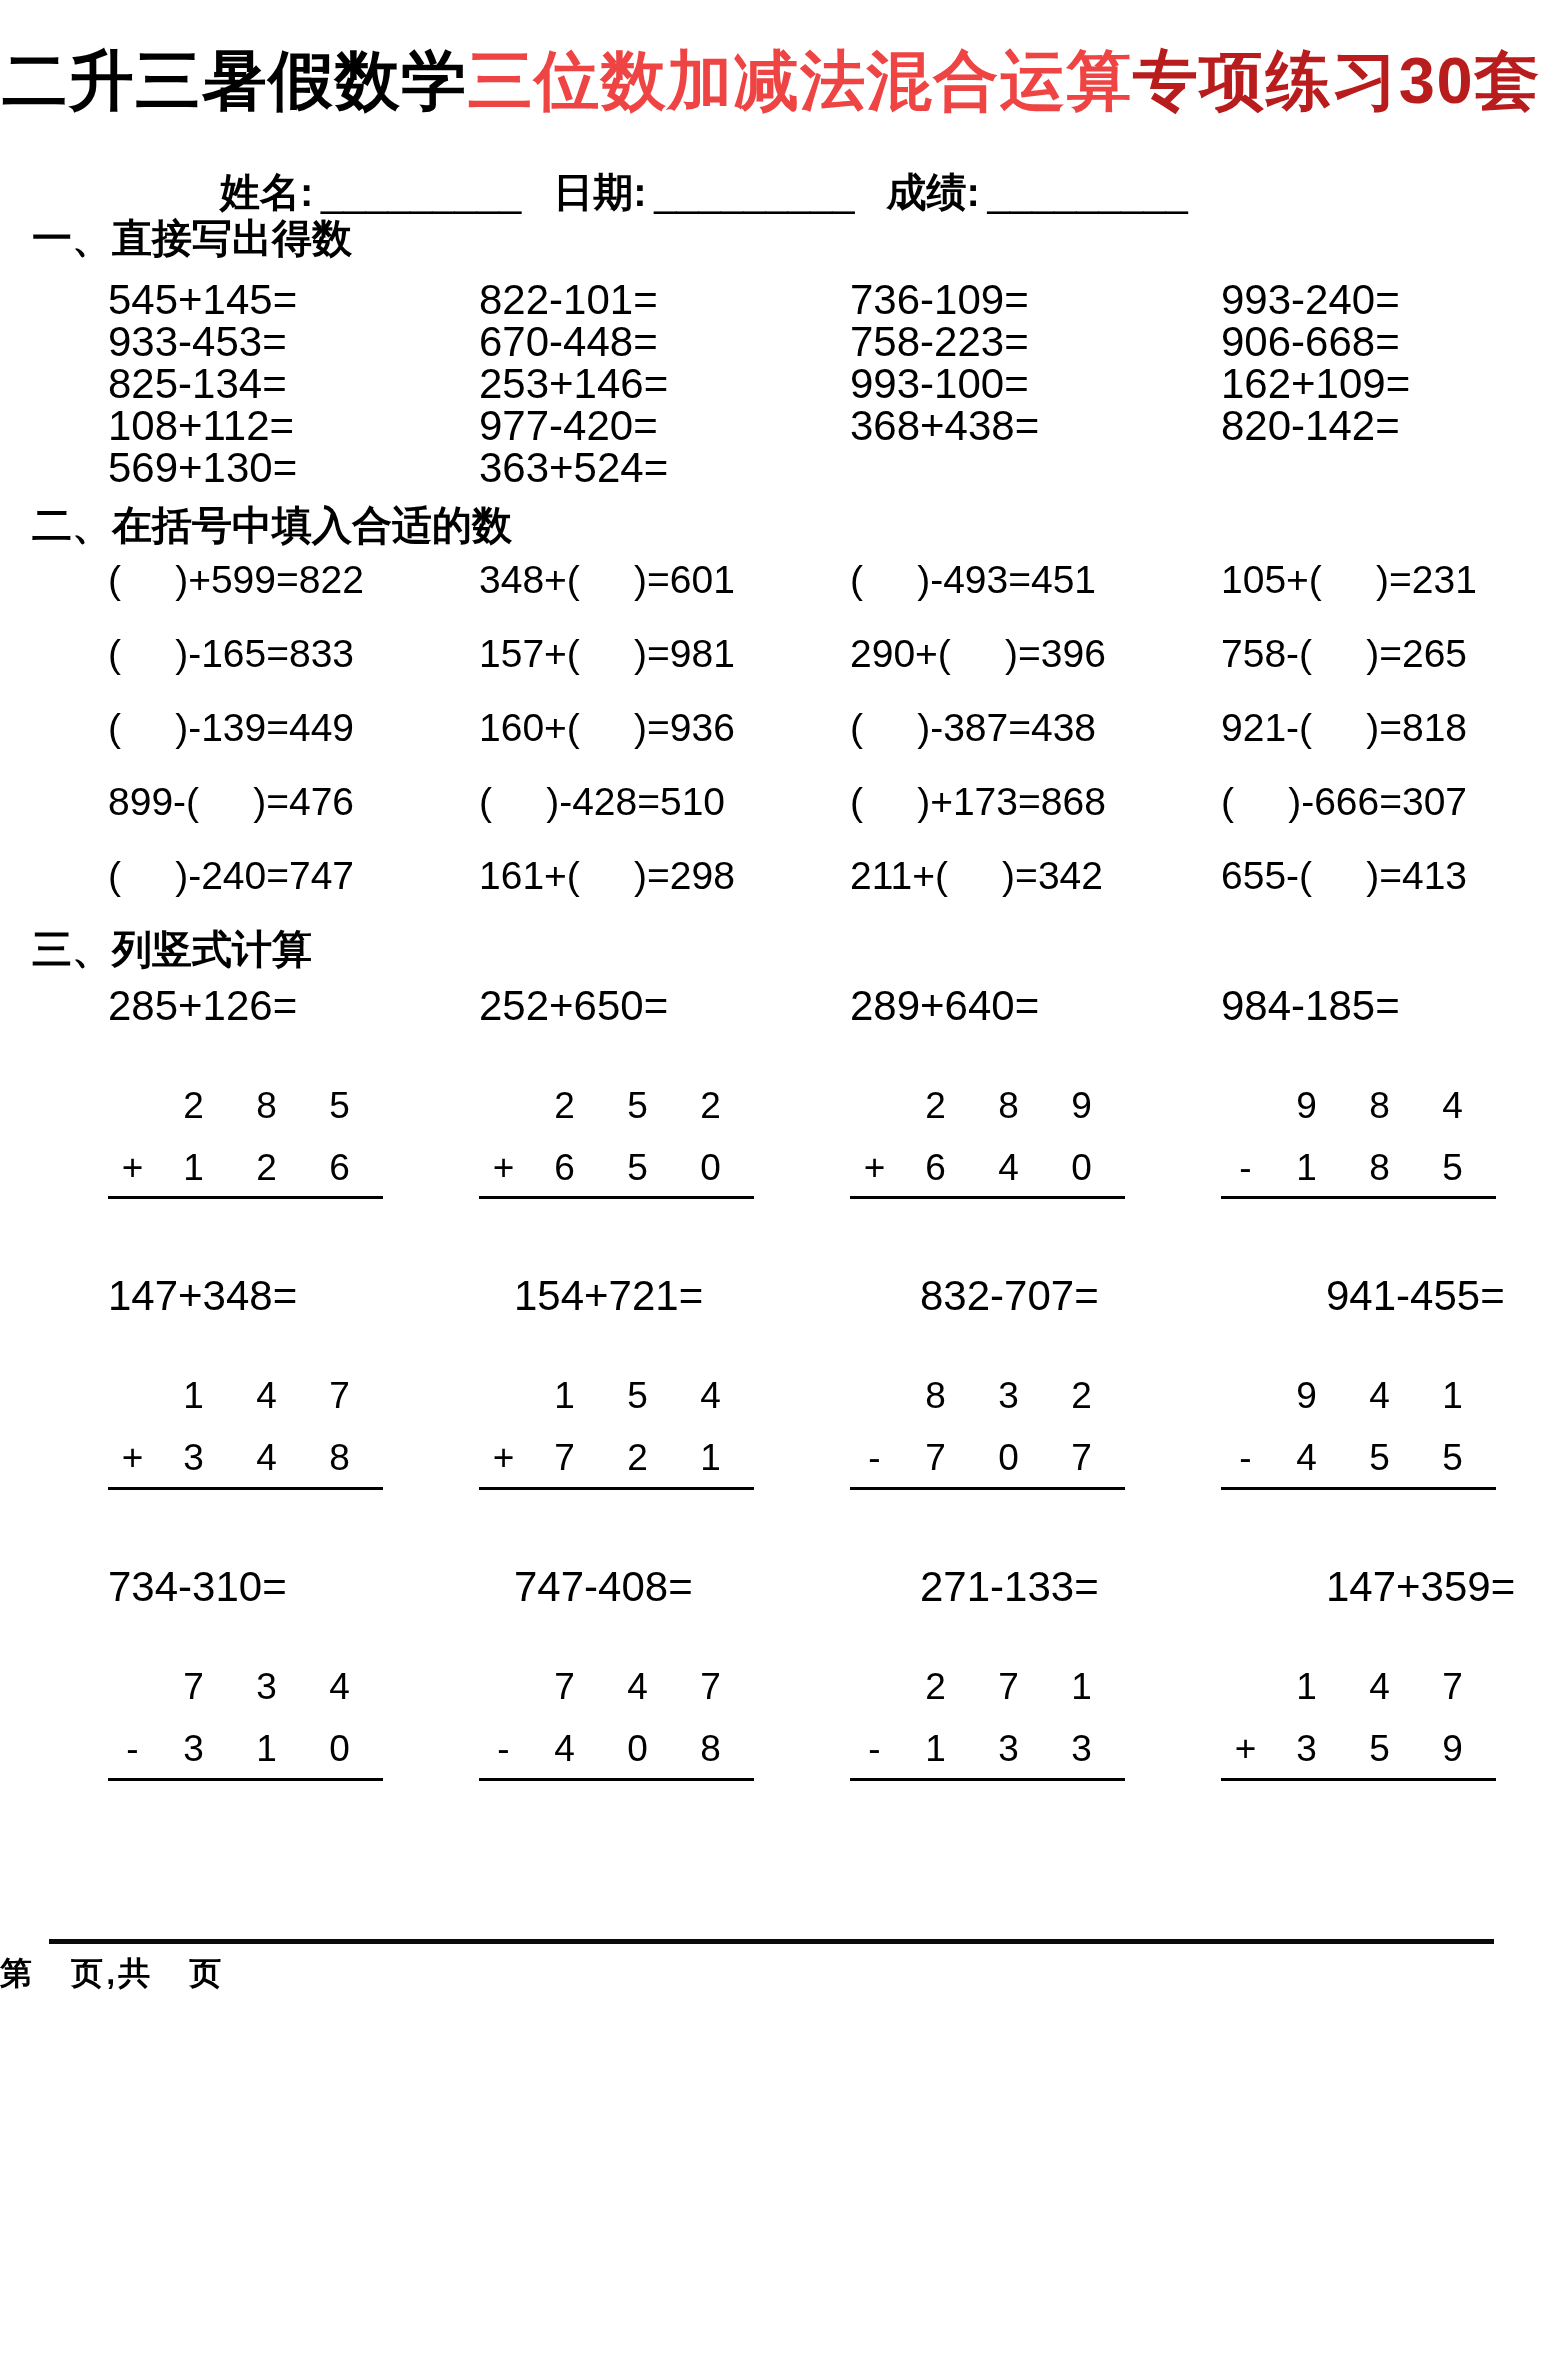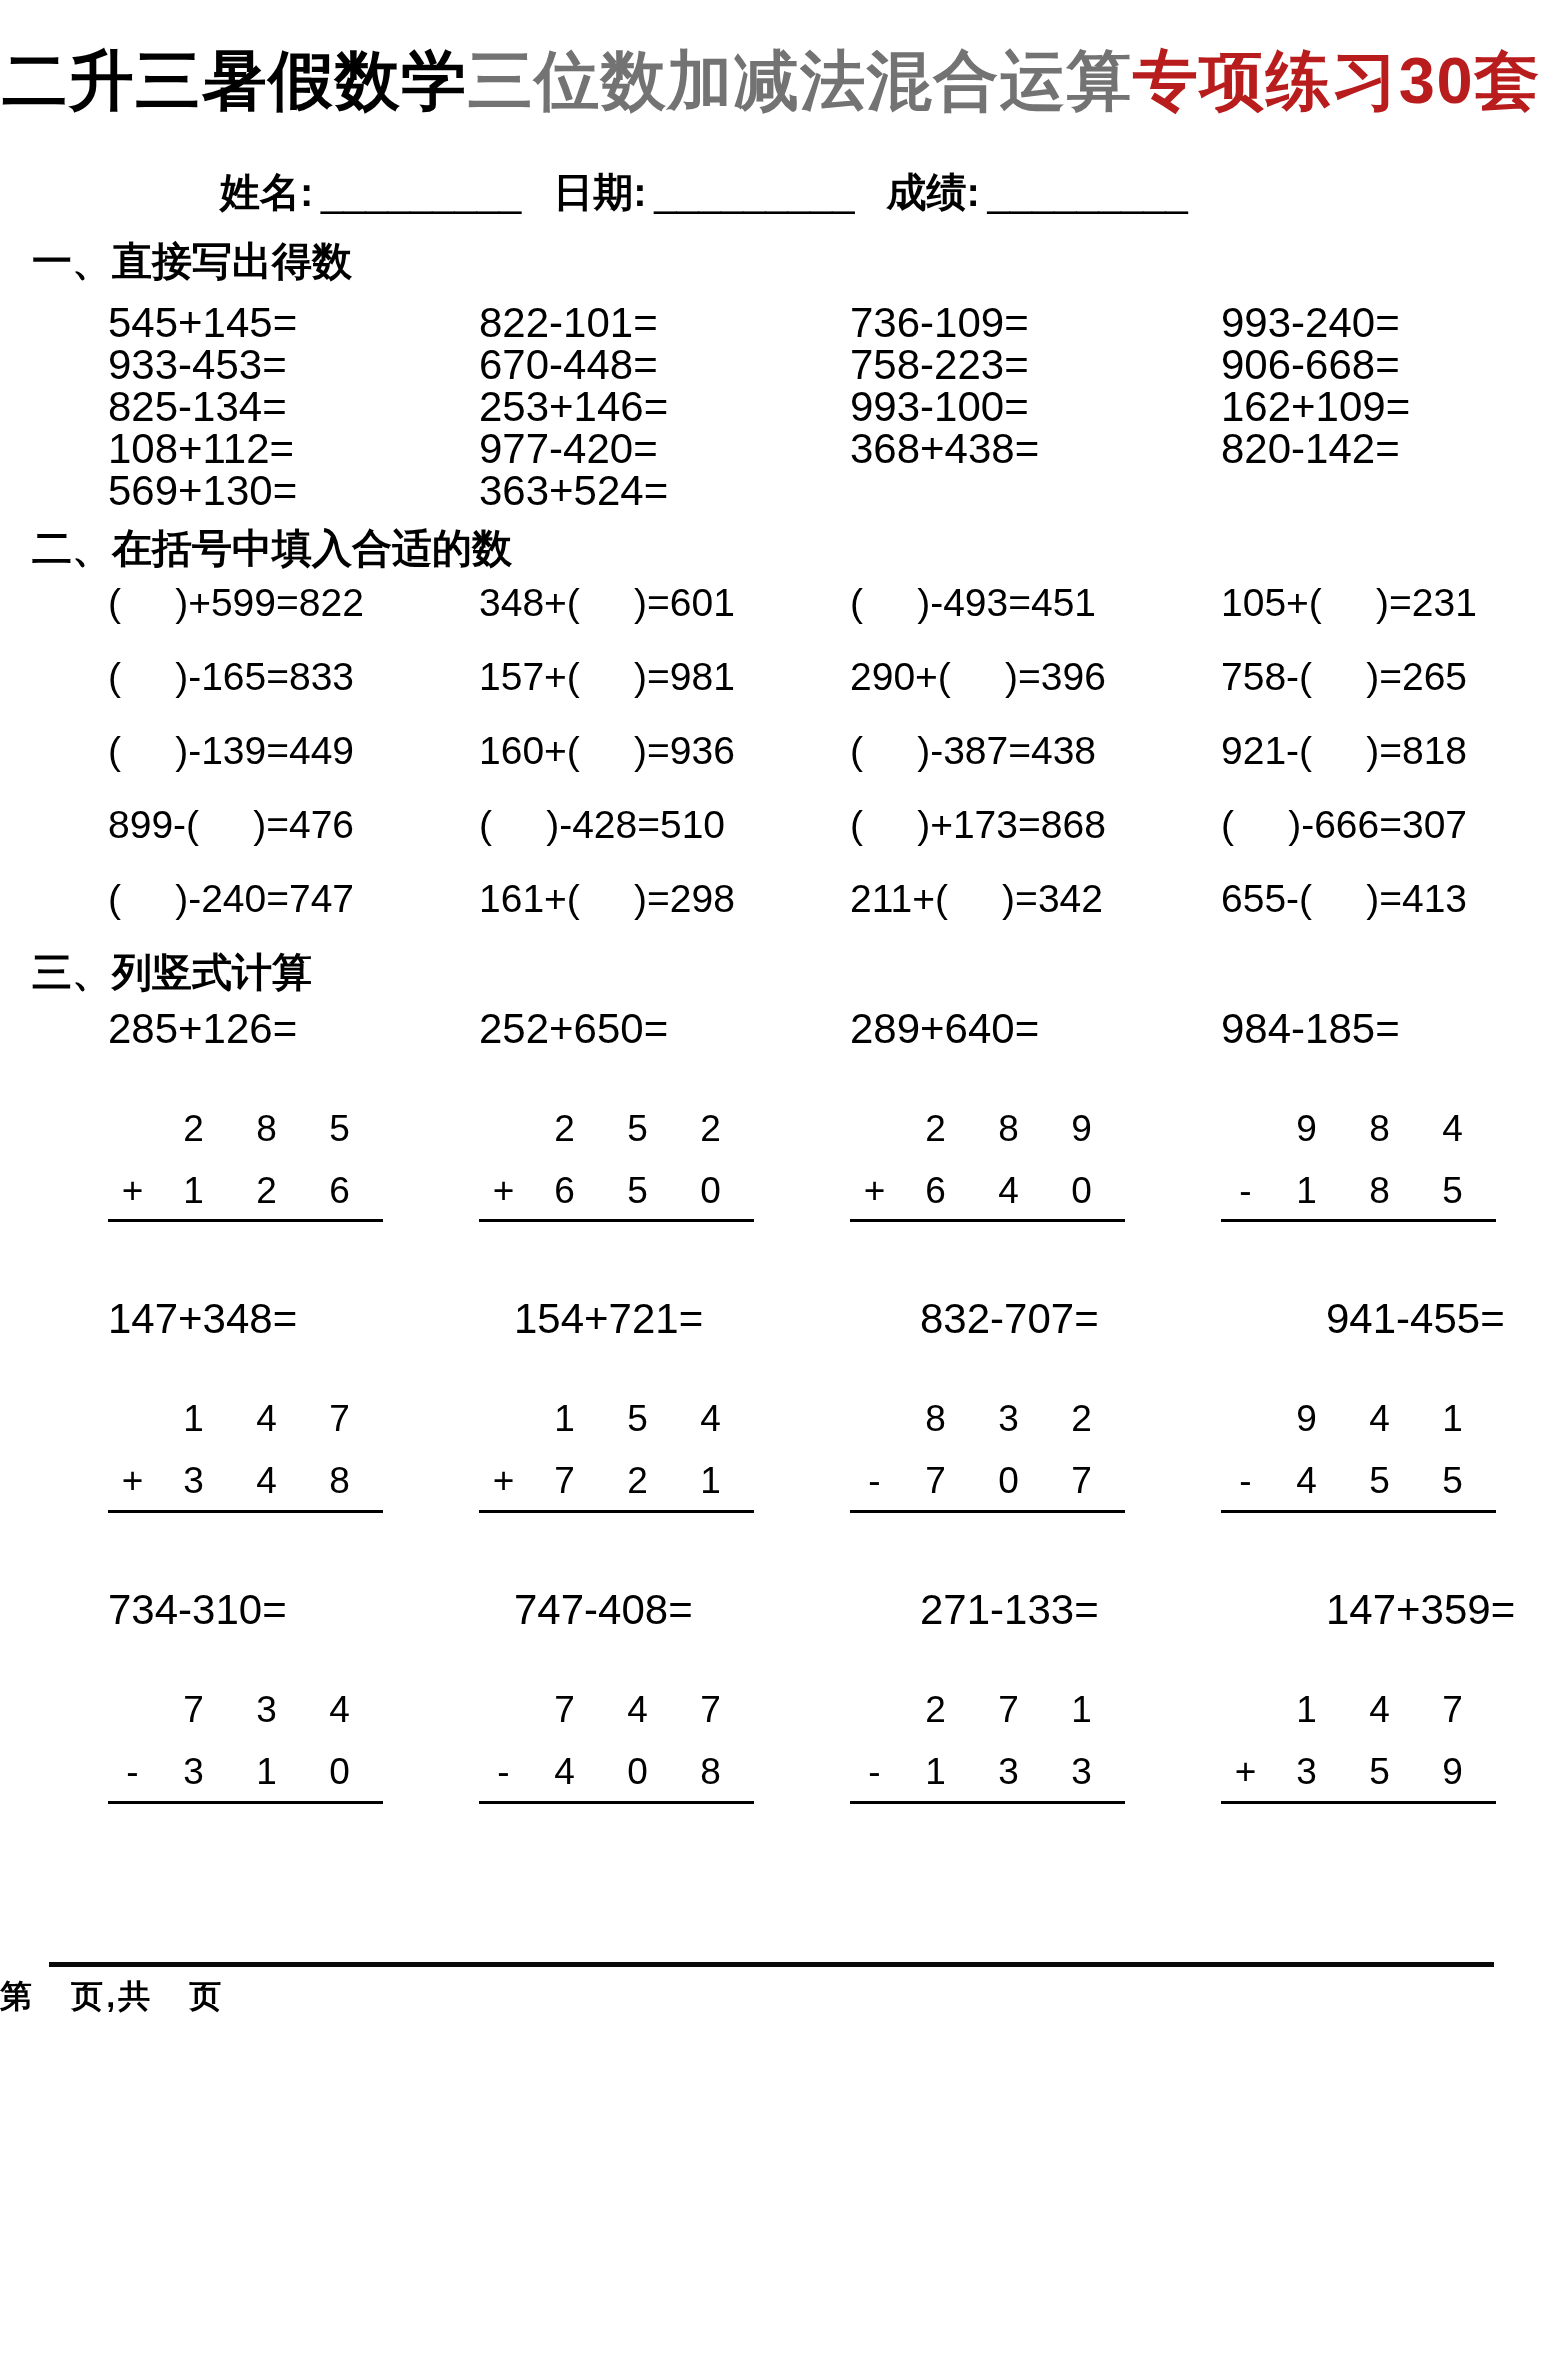--- a/index.html
+++ b/index.html
@@ -19,21 +19,21 @@
     margin-top:51px;padding-left:220px;
     font-size:40px;font-weight:700;line-height:1.15;white-space:nowrap;
   }
   .info .lbl{margin-right:7.7px;}
   .info .blank{font-weight:400;letter-spacing:0;margin-right:32px;}
   .info .blank:last-child{margin-right:0;}
   
   .sec-head{
     padding-left:32px;font-size:40px;font-weight:700;line-height:1.15;
   }
-  .mt-s1{margin-top:23px;}
+  .mt-s1{}
   .mt-s2{margin-top:12.4px;}
   .mt-s3{margin-top:31px;}
   
   .grid{
     display:grid;grid-template-columns:371px 371px 371px 1fr;
     padding-left:108px;align-items:start;
   }
   .s1{margin-top:18.6px;font-size:42px;line-height:1;}
   .s2{margin-top:12.4px;row-gap:35px;font-size:39px;line-height:1;}
   .s2 .cell{white-space:pre;}
@@ -52,21 +52,21 @@
   .footer{
     margin-top:7.7px;font-size:32px;
     letter-spacing:3.1px;white-space:pre;font-weight:700;
   }
 </style>
 </head>
 <body>
 
 <div class="page">
 
-  <h1 class="title"><span>二升三暑假数学</span><span style="color: #737373;">三位数加减法混合运算</span><span style="color: #b91c1c;">专项练习30套</span></h1>
+  <h1 class="title"><span>二升三暑假数学</span><span style="color: #ef4444;">三位数加减法混合运算</span><span style="color: #b91c1c;">专项练习30套</span></h1>
 
   <div class="info"><span class="lbl">姓名:</span><span class="blank">_________</span><span class="lbl">日期:</span><span class="blank">_________</span><span class="lbl">成绩:</span><span class="blank">_________</span></div>
 
   <div class="sec-head mt-s1">一、直接写出得数</div>
   <div class="grid s1">
     <div class="cell">545+145=</div>
     <div class="cell">822-101=</div>
     <div class="cell">736-109=</div>
     <div class="cell">993-240=</div>
     <div class="cell">933-453=</div>

